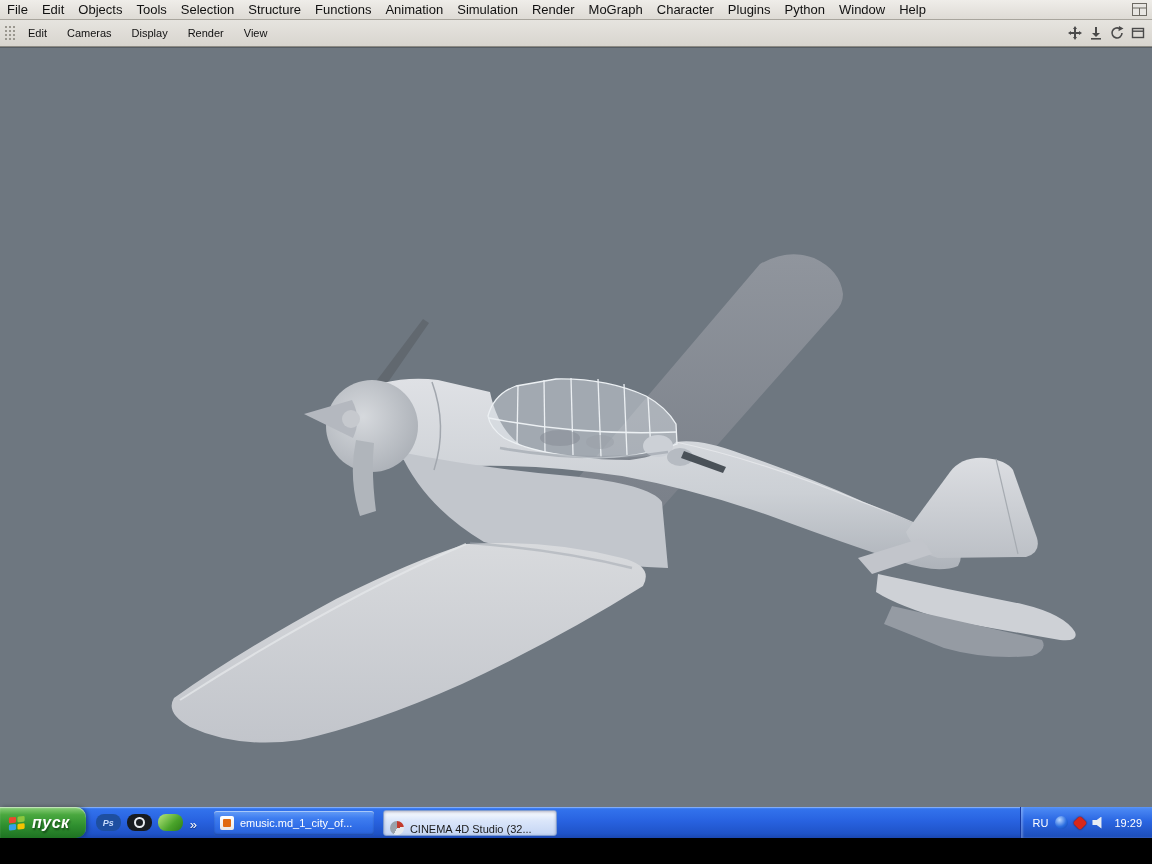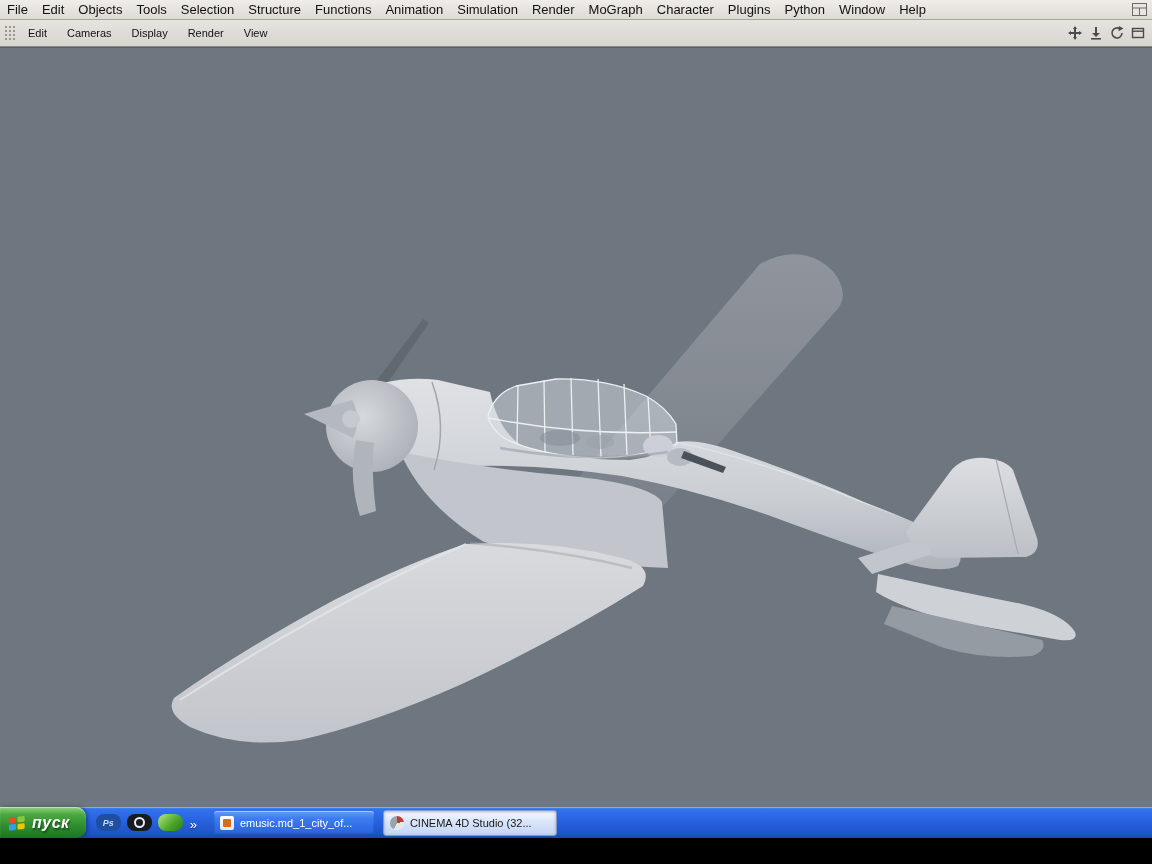--- a/index.html
+++ b/index.html
@@ -55,21 +55,21 @@
               margin-left:1px;align-self:flex-start;padding-top:3px;}
 
   .task-btn{width:148px;height:24px;margin-left:9px;display:flex;align-items:center;gap:6px;
             padding:0 6px;border-radius:3px;flex:0 0 auto;cursor:pointer;
             background:linear-gradient(180deg,#659df7 0%,#3e7df0 30%,#2f6ce6 70%,#2a62d8 100%);
             box-shadow:inset 0 1px 0 rgba(255,255,255,.45),inset 0 -1px 2px rgba(0,0,0,.25);
             color:#fff;font-size:11px;}
   .task-btn .task-label{white-space:nowrap;overflow:hidden;}
   .task-btn.active{width:160px;border:1px solid #7f9cd0;color:#1a1a1a;
             background:linear-gradient(180deg,#fbfdff 0%,#dbe6fa 40%,#c4d5f4 100%);
-            box-shadow:inset 0 1px 3px rgba(0,0,60,.3);}
+            box-shadow:inset 0 1px 3px rgba(0,0,60,.3);align-items:flex-end;}
   .task-icon{width:14px;height:14px;border-radius:2px;flex:0 0 auto;}
   .task-icon.xm{background:linear-gradient(#ffffff,#e8e8e8);display:flex;align-items:center;justify-content:center;}
   .task-icon.xm::after{content:"";width:8px;height:8px;background:#e06a10;border-radius:1px;}
   .task-icon.c4d{border-radius:50%;
             background:conic-gradient(#c23b2e 0 22%,#e4e8ed 22% 58%,#9aa2ab 58% 100%);}
 
   .tb-spacer{flex:1;}
 
   .tray{height:31px;display:flex;align-items:center;gap:7px;padding:0 10px 0 12px;flex:0 0 auto;
         background:linear-gradient(180deg,#4f8df6,#2a66e2 45%,#1c4cb8 100%);
@@ -250,16 +250,23 @@
       <span class="task-icon xm"></span>
       <span class="task-label">emusic.md_1_city_of...</span>
     </div>
     <div class="task-btn active">
       <span class="task-icon c4d"></span>
       <span class="task-label">CINEMA 4D Studio (32...</span>
     </div>
 
     <div class="tb-spacer"></div>
 
+    <div class="tray">
+      <span class="tray-lang">RU</span>
+      <span class="tray-ic blue"></span>
+      <span class="tray-ic burst"></span>
+      <span class="tray-ic speaker"></span>
+      <span class="tray-time">19:29</span>
+    </div>
   </div>
 
   <div class="letterbox"></div>
 </div>
 
 </body></html>

